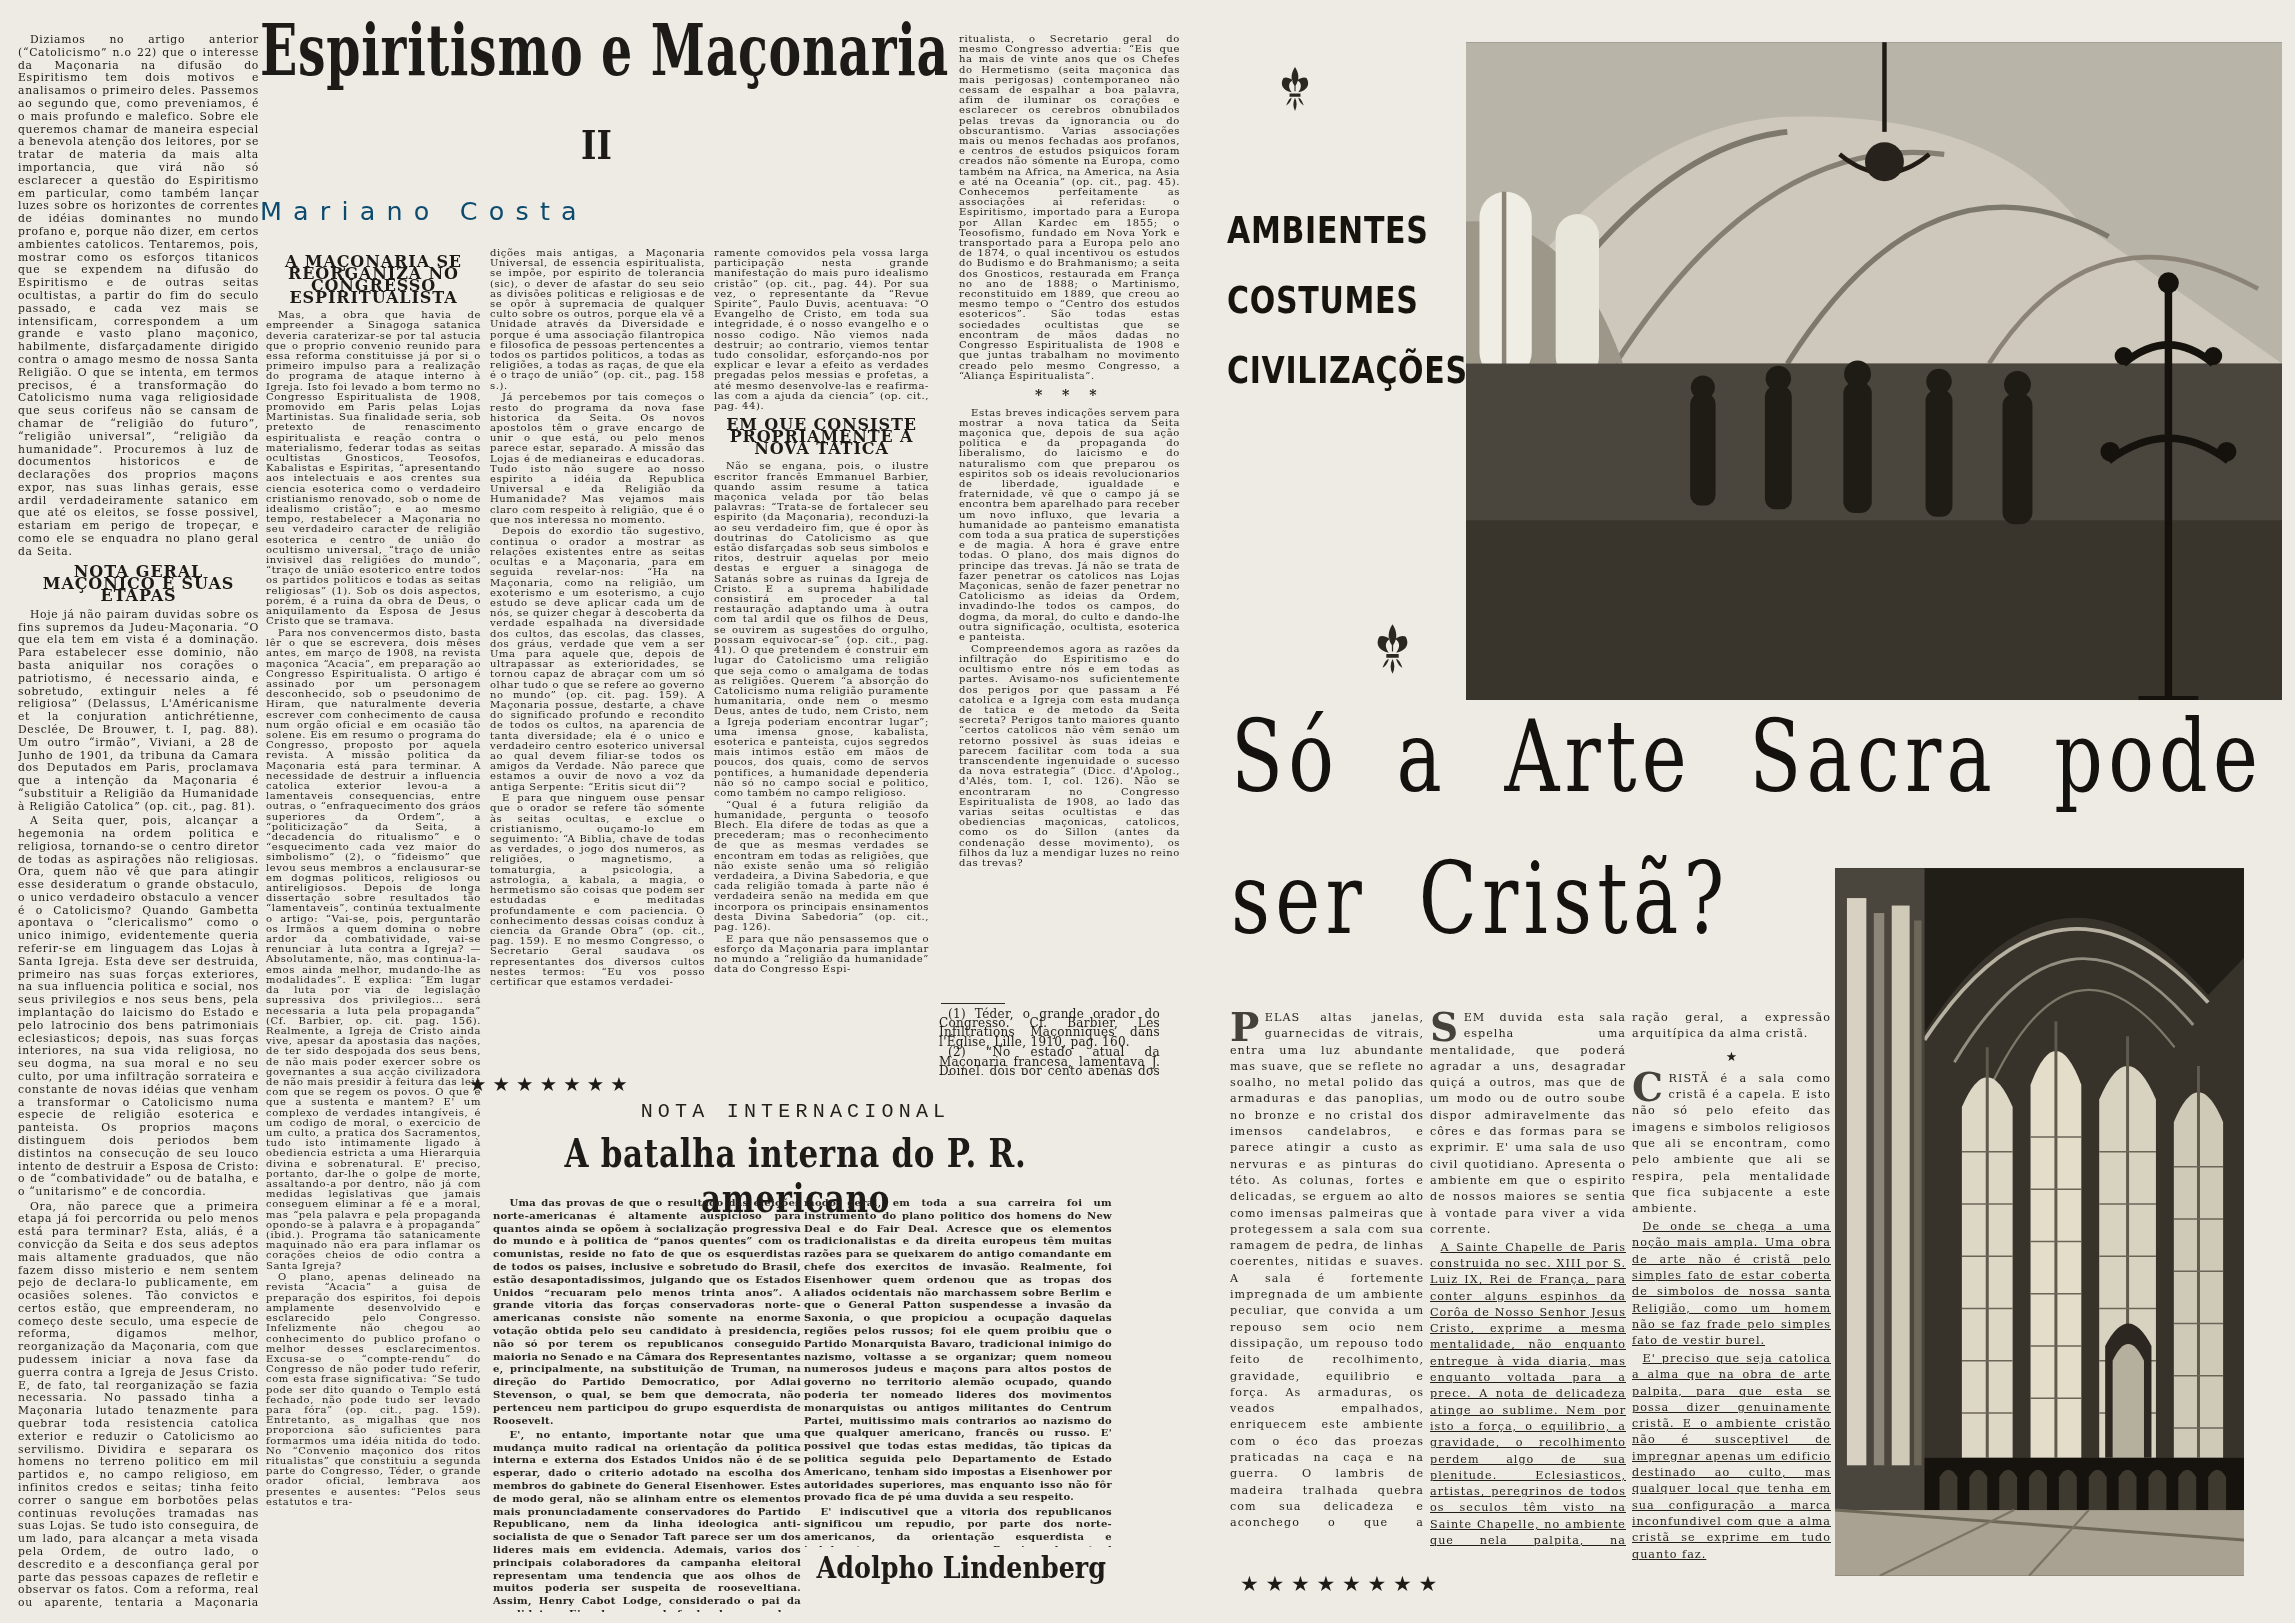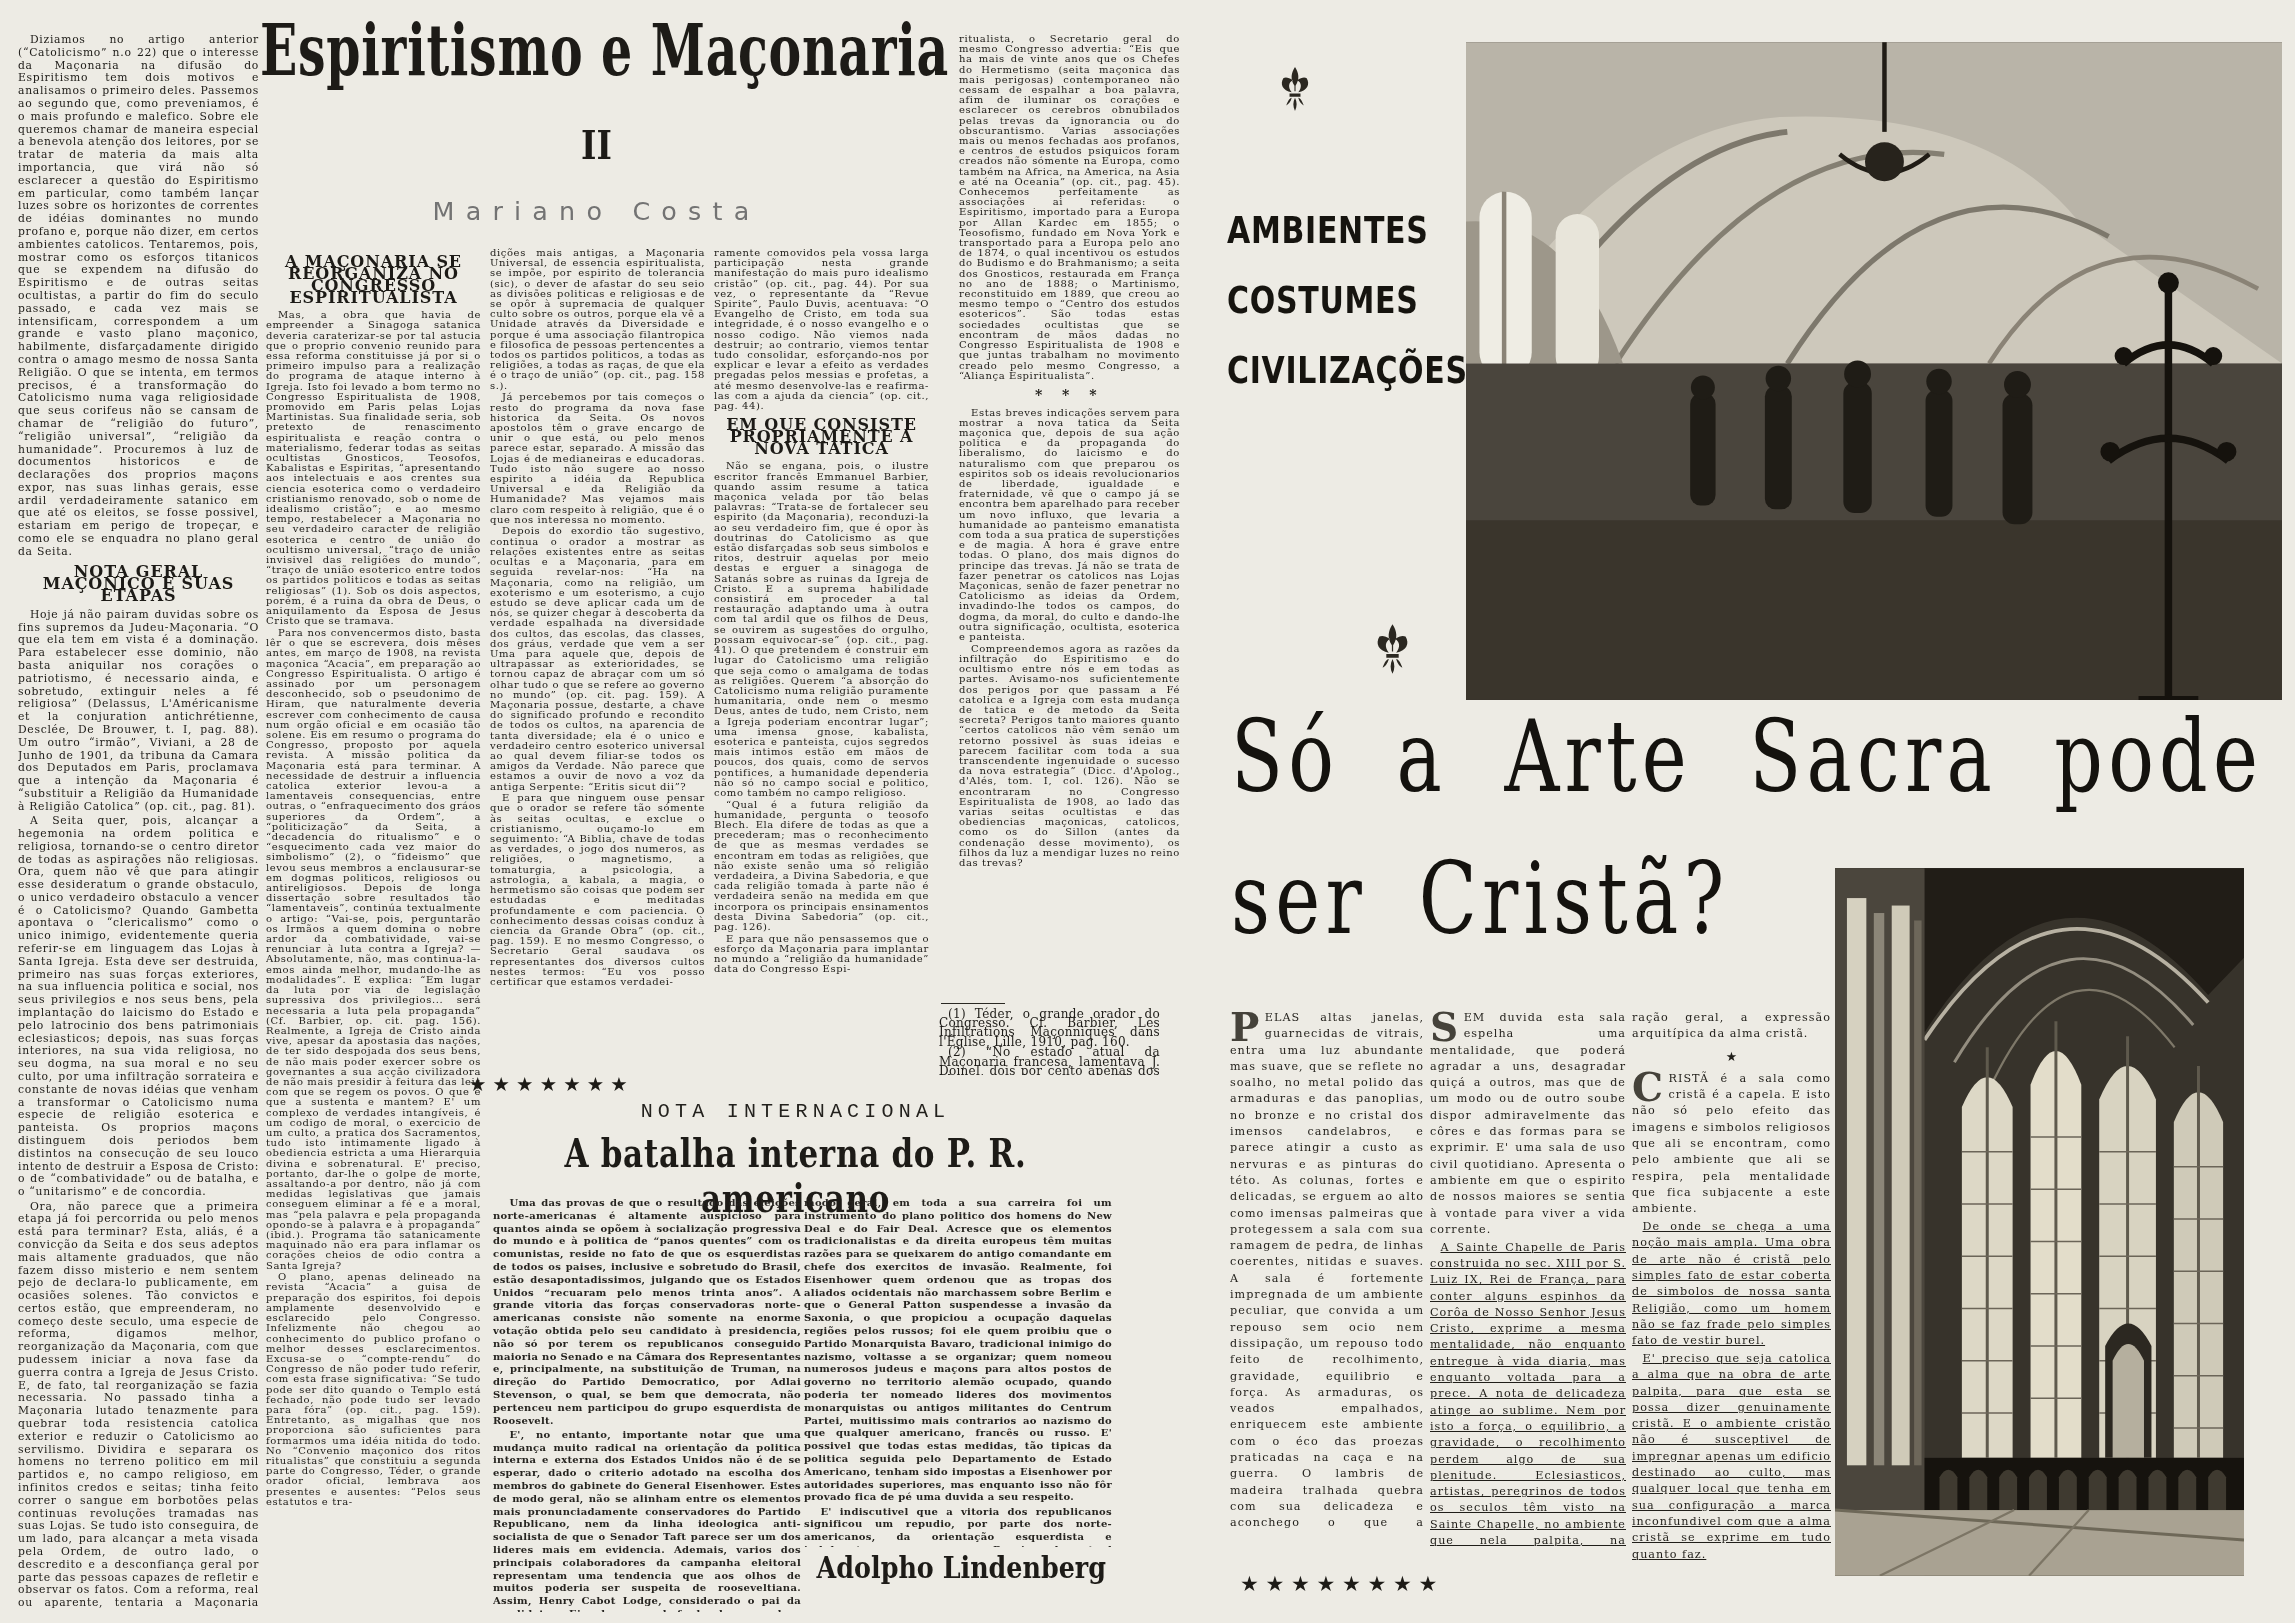--- a/index.html
+++ b/index.html
@@ -19,22 +19,22 @@
   .fnrule{width:64px;border-top:1.1px solid #2a2822;margin:0 0 6px 1.5px;}
   .blk-d{text-indent:0;margin:0 0 1.5px 0;}
   .dropcap{float:left;font-size:39px;line-height:31px;padding:1.5px 4.5px 0 0;
            color:#45423a;font-weight:bold;font-family:"DejaVu Serif",serif;}
   
   .mast{position:absolute;left:260px;top:7.5px;width:673px;text-align:center;}
   .title{font-size:49px;font-weight:bold;letter-spacing:0.7px;white-space:nowrap;
          transform:scaleY(1.45);transform-origin:top center;}
   .part{position:absolute;left:260px;top:126px;width:673px;text-align:center;
         font-size:33px;font-weight:bold;transform:scaleY(1.2);}
-  .byline{position:absolute;left:260px;top:196px;width:673px;text-align:center;
-          font-family:"DejaVu Sans",sans-serif;font-size:25.4px;color:#737373;
+  .byline{position:absolute;left:260px;top:196px;width:673px;
+          font-family:"DejaVu Sans",sans-serif;font-size:25.4px;color:#0c4a6e;
           letter-spacing:11.2px;font-weight:normal;}
   
   .starrow{position:absolute;font-family:"DejaVu Sans",sans-serif;color:#1d1b17;}
   .nota-kicker{position:absolute;left:478px;top:1100px;width:635px;text-align:center;
                font-family:Liberation Mono, monospace;font-size:20px;letter-spacing:5.2px;color:#23211d;}
   .nota-title{position:absolute;left:478px;top:1131px;width:635px;text-align:center;
               font-size:31px;font-weight:bold;transform:scaleY(1.25);transform-origin:top center;
               letter-spacing:0.7px;}
   .notacol{font-size:10px;line-height:12.8px;letter-spacing:0.3px;font-weight:bold;color:#262420;}
   .notacol .blk-p{text-indent:16.4px;}

